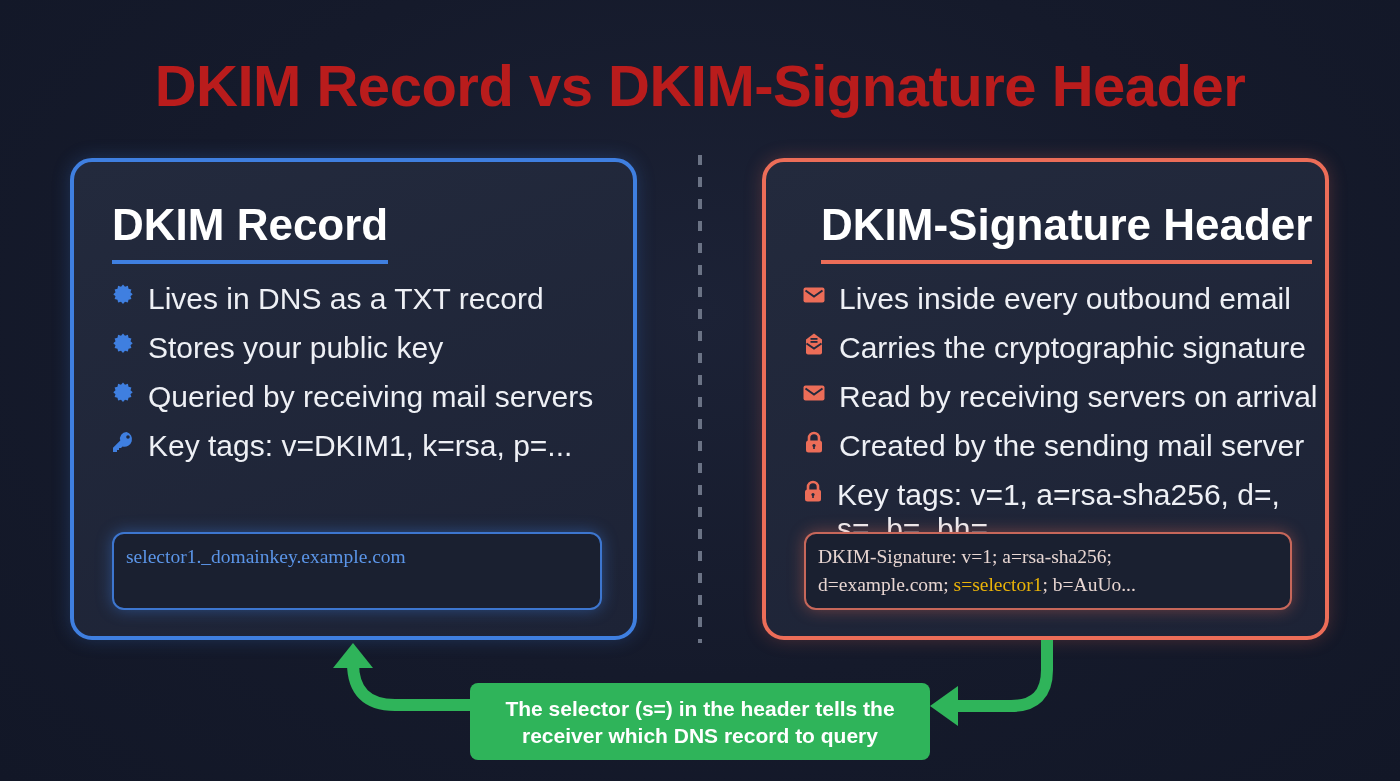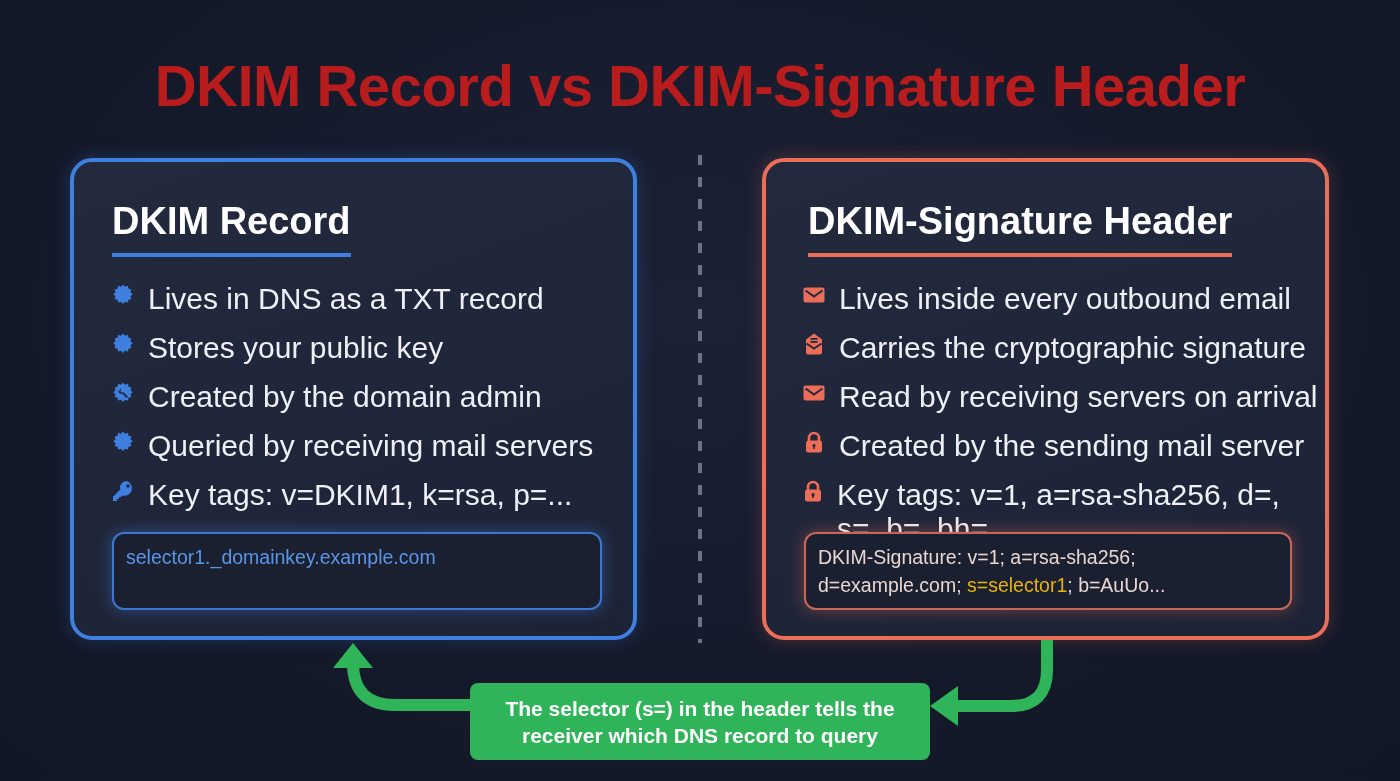--- a/index.html
+++ b/index.html
@@ -20,33 +20,33 @@
     background: repeating-linear-gradient(to bottom, #6b7385 0 10px, transparent 10px 22px);
   }
   .card {
     position: absolute; top: 158px; height: 482px;
     border-radius: 22px; border: 4px solid;
     background: linear-gradient(160deg, #232a3d 0%, #1d2336 100%);
   }
   .card.left { left: 70px; width: 567px; border-color: #3f7fe0; box-shadow: 0 0 18px rgba(63,127,224,0.25); }
   .card.right { left: 762px; width: 567px; border-color: #ec6d58; box-shadow: 0 0 18px rgba(236,109,88,0.25); }
   .card-title {
-    position: absolute; top: 38px; font-size: 38px; font-weight: 700; color: #ffffff;
+    position: absolute; top: 38px; font-size: 44px; font-weight: 700; color: #ffffff;
     padding-bottom: 10px; border-bottom: 4px solid;
   }
   .card.left .card-title { left: 38px; border-color: #3f7fe0; }
-  .card.right .card-title { left: 42px; border-color: #ec6d58; }
+  .card.right .card-title { left: 55px; border-color: #ec6d58; }
   .items { position: absolute; left: 36px; top: 120px; list-style: none; }
   .card.right .items { left: 35px; }
   .item { display: flex; align-items: flex-start; height: 49px; font-size: 30px; color: #eef0f5; }
   .icon { width: 26px; height: 26px; margin-right: 12px; display: inline-flex; align-items: center; justify-content: center; }
   .icon svg { width: 24px; height: 24px; }
   .code {
     position: absolute; top: 370px; height: 78px; border-radius: 12px; border: 2px solid;
-    background: #1a2030; font-family: Liberation Sans, sans-serif;
+    background: #1a2030; font-family: Liberation Serif, serif;
     font-size: 19.5px; line-height: 28px; padding: 9px 12px;
   }
   .card.left .code { left: 38px; width: 490px; border-color: #3d76cf; color: #5b95e8; box-shadow: 0 0 16px rgba(63,127,224,0.45); }
   .card.right .code { left: 38px; width: 488px; border-color: #c7675a; color: #e8d6d2; box-shadow: 0 0 16px rgba(236,109,88,0.4); }
   .code .hl { color: #eab308; margin-top: 24px; }
   .code-line { white-space: pre; display: block; }
   .connector { position: absolute; left: 0; top: 0; width: 1400px; height: 781px; pointer-events: none; }
   .callout {
     position: absolute; left: 470px; top: 683px; width: 460px; height: 77px;
     background: #2fb45a; border-radius: 8px;
@@ -72,29 +72,20 @@
       </span>
       <span>Lives in DNS as a TXT record</span>
     </li>
     <li class="item">
       <span class="icon">
         <svg viewBox="0 0 24 24">
             <path fill="#3f7fe0" d="M12 1.5l2 2.2 2.9-.9.6 2.9 2.9.7-.9 2.8 2.2 2-2.2 2 .9 2.8-2.9.7-.6 2.9-2.9-.9-2 2.2-2-2.2-2.9.9-.6-2.9-2.9-.7.9-2.8-2.2-2 2.2-2-.9-2.8 2.9-.7.6-2.9 2.9.9z"></path>
           </svg>
       </span>
       <span>Stores your public key</span>
-    </li>
-    <li class="item">
-      <span class="icon">
-        <svg viewBox="0 0 24 24">
-            <path fill="#3f7fe0" d="M12 1.5l2 2.2 2.9-.9.6 2.9 2.9.7-.9 2.8 2.2 2-2.2 2 .9 2.8-2.9.7-.6 2.9-2.9-.9-2 2.2-2-2.2-2.9.9-.6-2.9-2.9-.7.9-2.8-2.2-2 2.2-2-.9-2.8 2.9-.7.6-2.9 2.9.9z"></path>
-            <path fill="#232a3d" d="M9 7.5a3 3 0 0 0 3.6 3.8l4.4 4.4-1.4 1.4-4.4-4.4A3 3 0 0 1 7.4 9l1.6 1.2 1.4-1.4z"></path>
-          </svg>
-      </span>
-      <span>Created by the domain admin</span>
     </li>
     <li class="item">
       <span class="icon">
         <svg viewBox="0 0 24 24">
             <path fill="#3f7fe0" d="M12 1.5l2 2.2 2.9-.9.6 2.9 2.9.7-.9 2.8 2.2 2-2.2 2 .9 2.8-2.9.7-.6 2.9-2.9-.9-2 2.2-2-2.2-2.9.9-.6-2.9-2.9-.7.9-2.8-2.2-2 2.2-2-.9-2.8 2.9-.7.6-2.9 2.9.9z"></path>
           </svg>
       </span>
       <span>Queried by receiving mail servers</span>
     </li>
     <li class="item">

